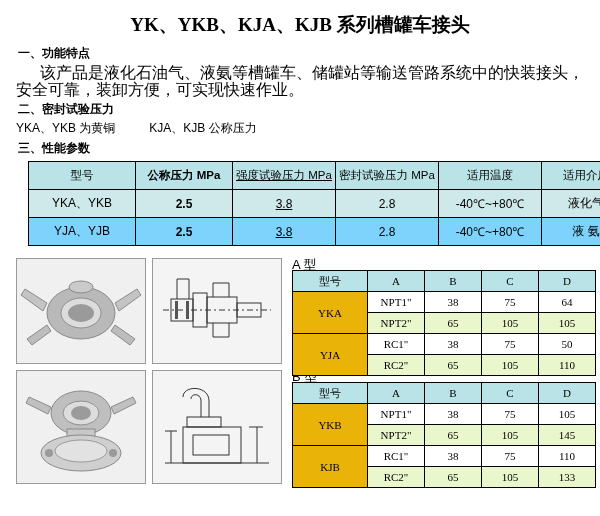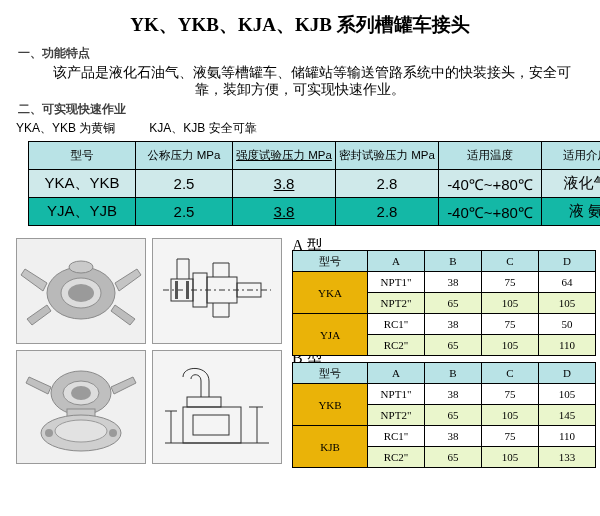--- a/index.html
+++ b/index.html
@@ -24,33 +24,32 @@
     text-align: center;
     font-family: "Liberation Serif", serif;
     font-weight: bold;
     font-size: 19px;
     letter-spacing: 0px;
     padding-top: 12px;
     padding-bottom: 4px;
     color: #000;
   }
   .section-head {
-    color: #404040;
+    color: #000000;
     font-weight: bold;
     font-size: 12px;
     font-family: "Liberation Sans", sans-serif;
     margin: 3px 0 2px 18px;
   }
   .body-text {
-    font-size: 14px;
+    font-size: 16px;
     line-height: 17px;
     margin: 0 16px 0 16px;
     text-indent: 24px;
     font-family: "Liberation Sans", sans-serif;
-    text-align: center;
   }
   .plain-line {
     font-size: 12px;
     line-height: 17px;
     margin: 0 16px 0 16px;
     font-family: "Liberation Sans", sans-serif;
   }
   .plain-line .sp {
     display: inline-block;
     width: 34px;
@@ -61,31 +60,31 @@
     border-collapse: collapse;
     margin: 4px 0 0 28px;
     width: 544px;
     table-layout: fixed;
   }
   table.perf td {
     border: 1px solid #000;
     height: 25px;
     text-align: center;
     vertical-align: middle;
-    font-size: 15px;
+    font-size: 12px;
     font-family: "Liberation Sans", sans-serif;
   }
   table.perf tr.hdr td {
     background: #b9e3e6;
     font-size: 11.5px;
   }
   table.perf tr.r1 td { background: #cfe9ea; }
-  table.perf tr.r2 td { background: #14b8a6; }
+  table.perf tr.r2 td { background: #7dd3fc; }
   table.perf td.c0 { width: 104px; }
-  table.perf td.c1 { width: 94px; }
+  table.perf td.c1 { width: 94px; font-weight: bold; }
   table.perf td.c2 { width: 100px; text-decoration: underline; }
   table.perf td.c3 { width: 100px; }
   table.perf td.c4 { width: 100px; }
   table.perf td.c5 { width: 86px; }
 
   
   .size-wrap {
     position: relative;
     margin-top: 6px;
     height: 246px;
@@ -96,22 +95,22 @@
     background: #f1f1f1;
     overflow: hidden;
   }
   .img-a { left: 16px; top: 6px; width: 128px; height: 104px; }
   .img-b { left: 152px; top: 6px; width: 128px; height: 104px; }
   .img-c { left: 16px; top: 118px; width: 128px; height: 112px; }
   .img-d { left: 152px; top: 118px; width: 128px; height: 112px; }
 
   .type-label {
     position: absolute;
-    font-size: 16px;
-    font-family: Liberation Serif, serif;
+    font-size: 13px;
+    font-family: Liberation Sans, sans-serif;
   }
   .lbl-a { left: 292px; top: 4px; }
   .lbl-b { left: 292px; top: 116px; }
 
   table.dim {
     position: absolute;
     border-collapse: collapse;
     width: 288px;
     table-layout: fixed;
   }
@@ -144,25 +143,26 @@
 </head>
 <body>
 
 <div class="page">
 
   <div class="title">YK、YKB、KJA、KJB 系列槽罐车接头</div>
 
   <div class="section-head">一、功能特点</div>
   <div class="body-text">该产品是液化石油气、液氨等槽罐车、储罐站等输送管路系统中的快装接头，安全可靠，装卸方便，可实现快速作业。</div>
 
-  <div class="section-head">二、可实现快速作业</div>
+  <div class="section-head">二、密封试验压力</div>
   <div class="plain-line">
-    <span>YKA、YKB 为黄铜</span><span class="sp"></span><span>KJA、KJB 安全可靠</span>
+    <span>YKA、YKB 为黄铜</span><span class="sp"></span><span>KJA、KJB 公称压力</span>
   </div>
 
+  <div class="section-head">三、性能参数</div>
 
   <table class="perf">
     <tbody>
         <tr class="hdr">
       <td class="c0">型号</td>
       <td class="c1">公称压力 MPa</td>
       <td class="c2">强度试验压力 MPa</td>
       <td class="c3">密封试验压力 MPa</td>
       <td class="c4">适用温度</td>
       <td class="c5">适用介质</td>

